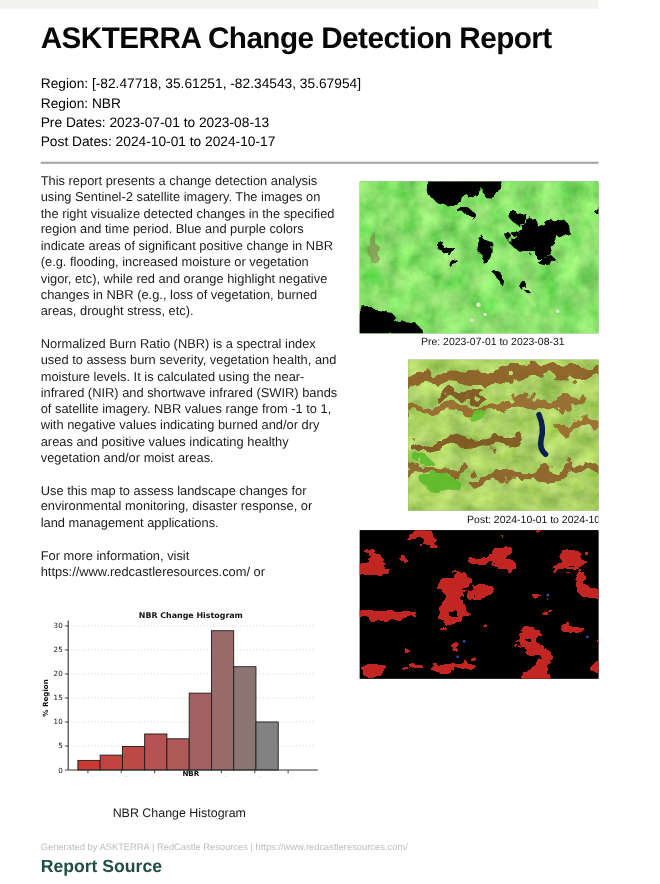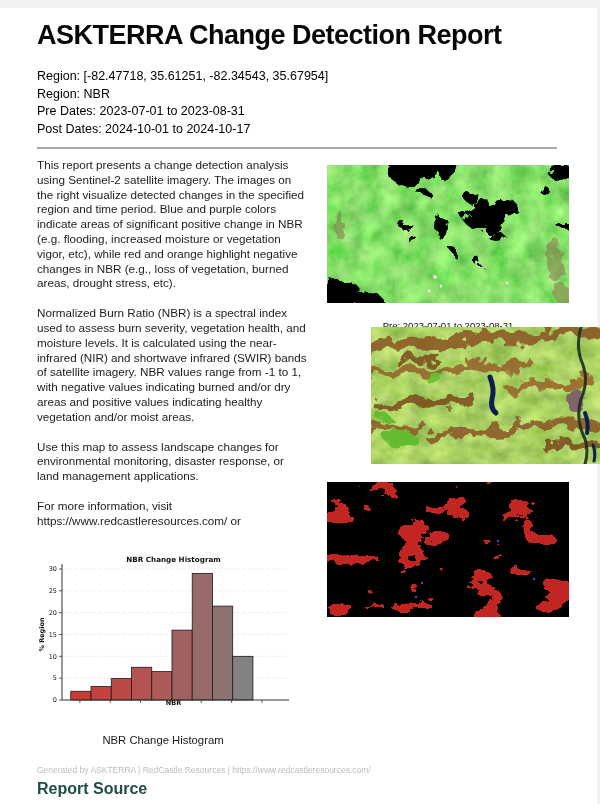--- a/index.html
+++ b/index.html
@@ -1,48 +1,48 @@
 <!DOCTYPE html>
 <html><head>
 <meta charset="utf-8">
 <style>
   html,body{margin:0;padding:0;}
-  #root{position:relative;width:600px;height:804px;background:#f2f2f1;font-family:"Liberation Sans",sans-serif;overflow:hidden;}
+  #root{position:relative;width:544px;height:804px;background:#f2f2f1;font-family:"Liberation Sans",sans-serif;overflow:hidden;}
   .page{position:absolute;left:0;top:8px;width:597px;height:796px;background:#ffffff;}
   h1.title{position:absolute;left:37px;top:12px;margin:0;font-size:27px;font-weight:bold;color:#070707;letter-spacing:-0.5px;}
   .meta{position:absolute;left:37px;top:60px;color:#000000;font-size:12.5px;line-height:17.5px;}
   .rule{position:absolute;left:37px;top:139px;width:520px;height:2px;background:#a8a8a8;}
   .body-col{position:absolute;left:37px;top:150px;width:272px;}
   .body-col p{margin:0 0 15px 0;font-size:11.7px;line-height:14.8px;color:#1c1c1c;}
   .fig{position:absolute;left:327px;width:242px;margin:0;}
   .fig svg{display:block;width:242px;}
   .fig1{top:157px;}
   .fig2{top:319px;padding-left:44px;}
   .fig3{top:474px;}
-  .fig figcaption{margin-top:17px;text-align:center;font-size:9.5px;color:#0f0f0f;}
+  .fig figcaption{margin-top:3px;text-align:center;font-size:9.5px;color:#0f0f0f;}
   .svg1{background:#3f9a1d;}
   .svg2{background:#4e7a22;}
   .svg3{background:#000000;}
   .chart{position:absolute;left:36px;top:546px;width:254px;height:152px;}
   .chart-caption{position:absolute;left:36px;top:726px;width:254px;text-align:center;font-size:11.3px;color:#1a1a1a;}
   .footer-gen{position:absolute;left:37px;top:757px;font-size:8.5px;color:#bcbcbc;}
   .footer-src{position:absolute;left:37px;top:772px;font-size:16px;font-weight:bold;color:#204d46;text-decoration:none;cursor:pointer;}
 </style>
 </head>
 <body>
 
 <div id="root">
   <div class="page">
 
     <h1 class="title">ASKTERRA Change Detection Report</h1>
 
     <div class="meta">
       <div>Region: [-82.47718, 35.61251, -82.34543, 35.67954]</div>
       <div>Region: NBR</div>
-      <div>Pre Dates: 2023-07-01 to 2023-08-31</div>
+      <div>Pre Dates: 2023-07-01 to 2023-08-13</div>
       <div>Post Dates: 2024-10-01 to 2024-10-17</div>
     </div>
 
     <div class="rule"></div>
 
     <div class="body-col">
       <p>This report presents a change detection analysis using Sentinel-2 satellite imagery. The images on the right visualize detected changes in the specified region and time period. Blue and purple colors indicate areas of significant positive change in NBR (e.g. flooding, increased moisture or vegetation vigor, etc), while red and orange highlight negative changes in NBR (e.g., loss of vegetation, burned areas, drought stress, etc).</p>
       <p>Normalized Burn Ratio (NBR) is a spectral index used to assess burn severity, vegetation health, and moisture levels. It is calculated using the near-infrared (NIR) and shortwave infrared (SWIR) bands of satellite imagery. NBR values range from -1 to 1, with negative values indicating burned and/or dry areas and positive values indicating healthy vegetation and/or moist areas.</p>
       <p>Use this map to assess landscape changes for environmental monitoring, disaster response, or land management applications.</p>
       <p>For more information, visit https://www.redcastleresources.com/ or</p>

